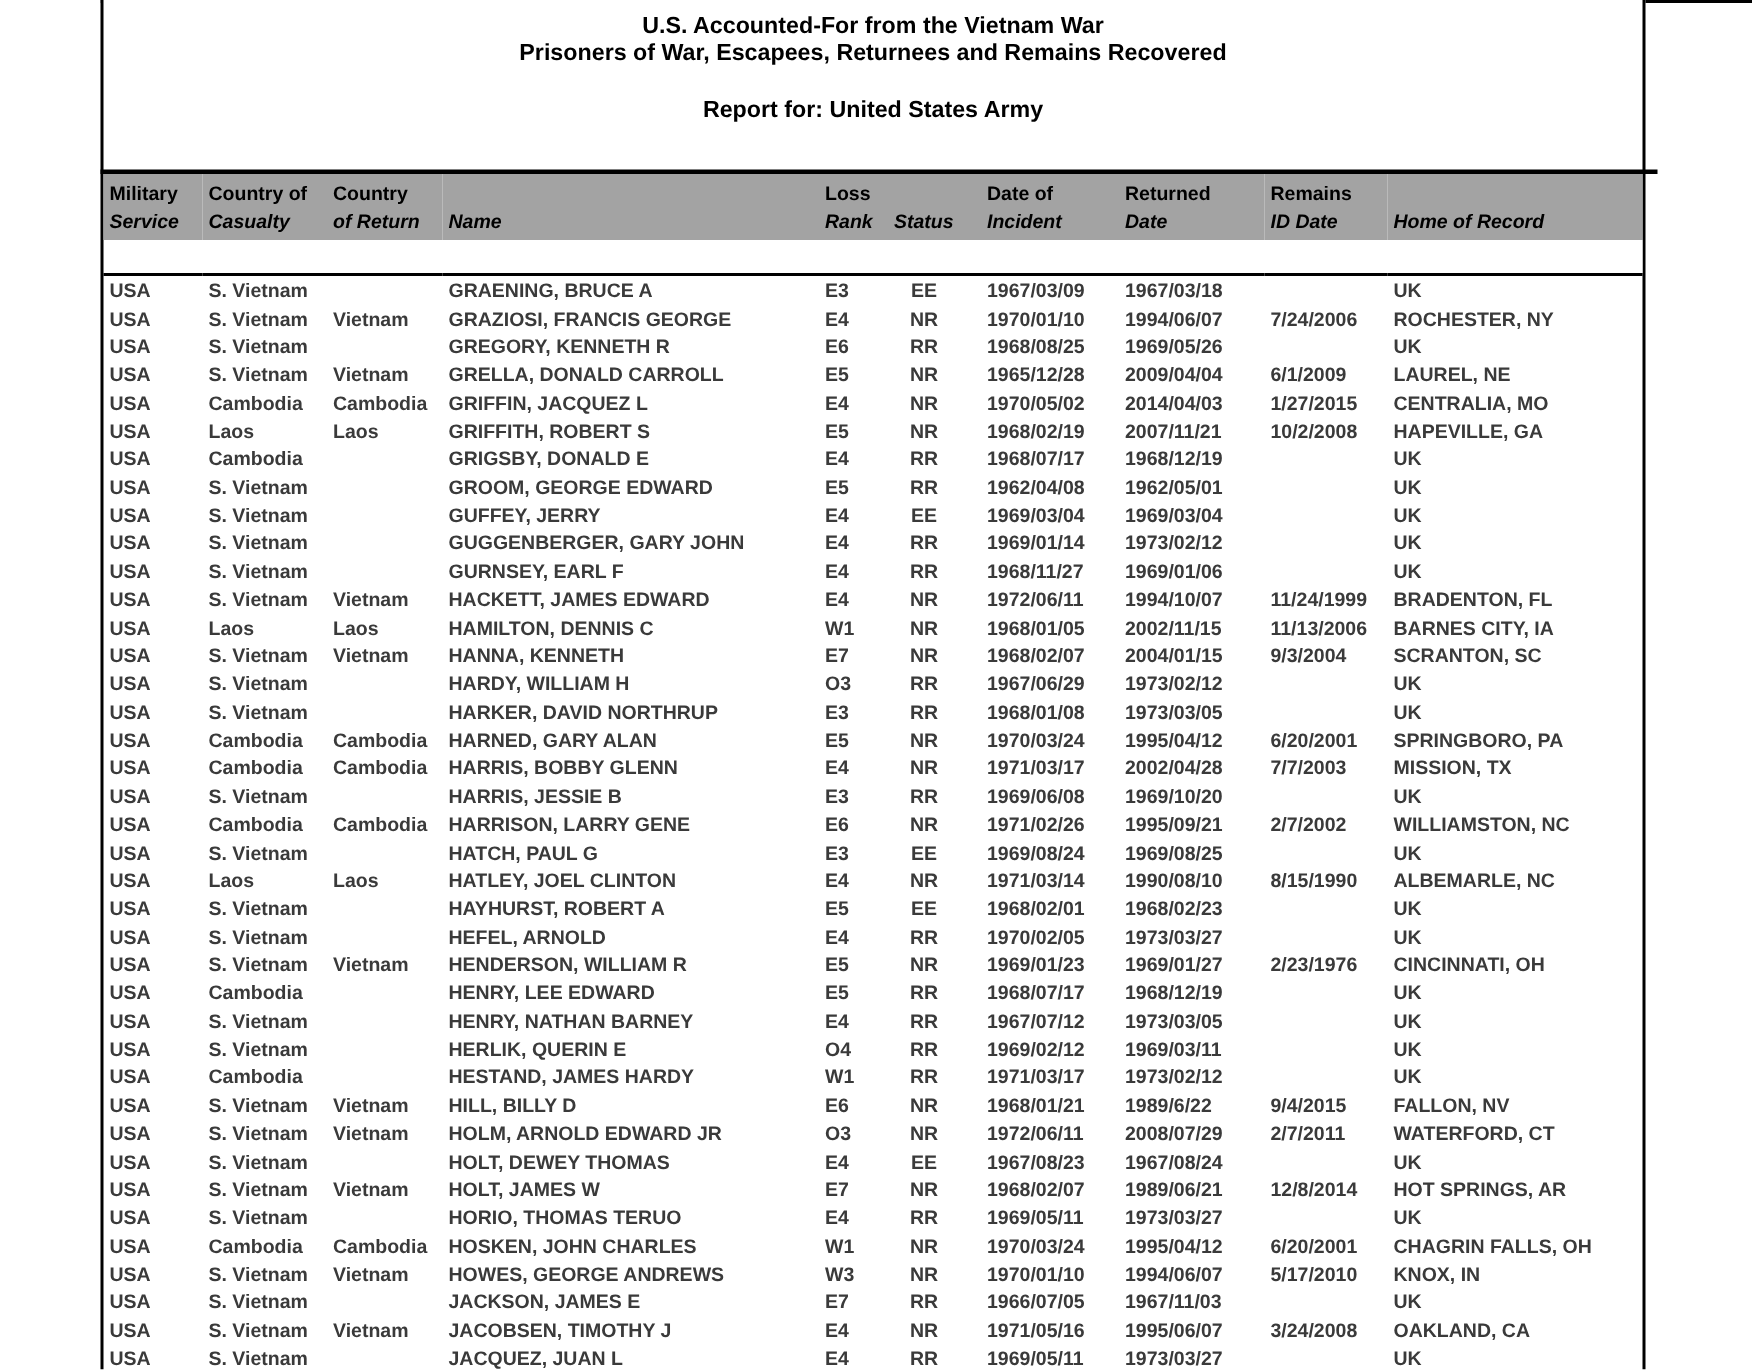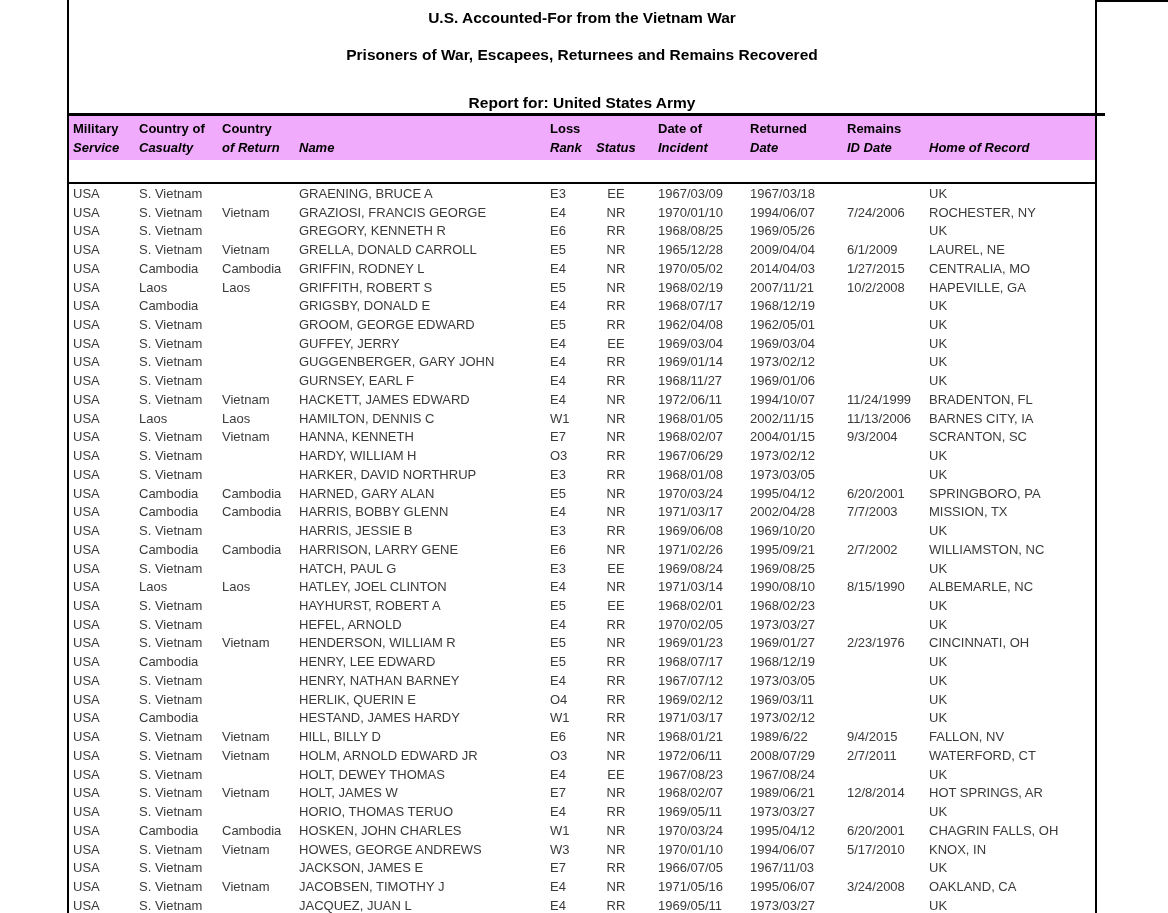--- a/index.html
+++ b/index.html
@@ -9,50 +9,50 @@
   }
   .top-rule{position:absolute;left:67px;top:0;width:1101px;height:2px;background:#000;}
   .page{
     position:absolute;left:67px;top:0;width:1030px;height:913px;
     box-sizing:border-box;border-left:2px solid #000;border-right:2px solid #000;
     background:#fff;
   }
   .titles{text-align:center;color:#000;}
   .title-line{font-weight:bold;font-size:15.5px;color:#000;}
   .t1{margin-top:9px;}
-  .t2{margin-top:19px;}
-  .t3{margin-top:30px;}
+  .t2{}
+  .t3{margin-top:20px;}
   .thick-rule{position:absolute;top:113px;left:-2px;width:1038px;height:3px;background:#000;}
   table.report{
     position:absolute;top:116px;left:0;width:1026px;
     table-layout:fixed;border-collapse:collapse;
   }
   col.c-service{width:66px;}
   col.c-country_casualty{width:83px;}
   col.c-country_return{width:77px;}
   col.c-name{width:251px;}
   col.c-loss_rank{width:46px;}
   col.c-status{width:62px;}
   col.c-date_incident{width:92px;}
   col.c-returned_date{width:97px;}
   col.c-remains_id_date{width:82px;}
   col.c-home_of_record{width:170px;}
   thead th{
-    background:#f0abfc;font-weight:bold;font-size:13px;color:#000;
+    background:#a3a3a3;font-weight:bold;font-size:13px;color:#000;
     text-align:left;vertical-align:top;padding:3px 0 3px 4px;
   }
   thead th .l1{height:20px;line-height:20px;white-space:nowrap;}
   thead th .l2{height:18px;line-height:18px;white-space:nowrap;font-style:italic;}
   tr.gap td{height:22px;border-bottom:2px solid #000;background:#fff;padding:0;}
   tbody td{
     height:18.74px;font-size:13px;color:#3a3a3a;
     padding:0 0 0 4px;white-space:nowrap;overflow:hidden;vertical-align:middle;
   }
   tbody td.c-status{text-align:center;padding:0 14px 0 0;}
-  tbody tr{height:18.74px;}
+  tbody tr{height:18.74px;font-weight:bold;}
 </style>
 </head>
 <body>
 
 <div class="top-rule"></div>
 
 <div class="page">
   <div class="titles">
     <div class="title-line t1">U.S. Accounted-For from the Vietnam War</div>
     <div class="title-line t2">Prisoners of War, Escapees, Returnees and Remains Recovered</div>
@@ -167,21 +167,21 @@
           <td class="c-status">NR</td>
           <td class="c-date_incident">1965/12/28</td>
           <td class="c-returned_date">2009/04/04</td>
           <td class="c-remains_id_date">6/1/2009</td>
           <td class="c-home_of_record">LAUREL, NE</td>
         </tr>
         <tr>
           <td class="c-service">USA</td>
           <td class="c-country_casualty">Cambodia</td>
           <td class="c-country_return">Cambodia</td>
-          <td class="c-name">GRIFFIN, RODNEY L</td>
+          <td class="c-name">GRIFFIN, JACQUEZ L</td>
           <td class="c-loss_rank">E4</td>
           <td class="c-status">NR</td>
           <td class="c-date_incident">1970/05/02</td>
           <td class="c-returned_date">2014/04/03</td>
           <td class="c-remains_id_date">1/27/2015</td>
           <td class="c-home_of_record">CENTRALIA, MO</td>
         </tr>
         <tr>
           <td class="c-service">USA</td>
           <td class="c-country_casualty">Laos</td>

